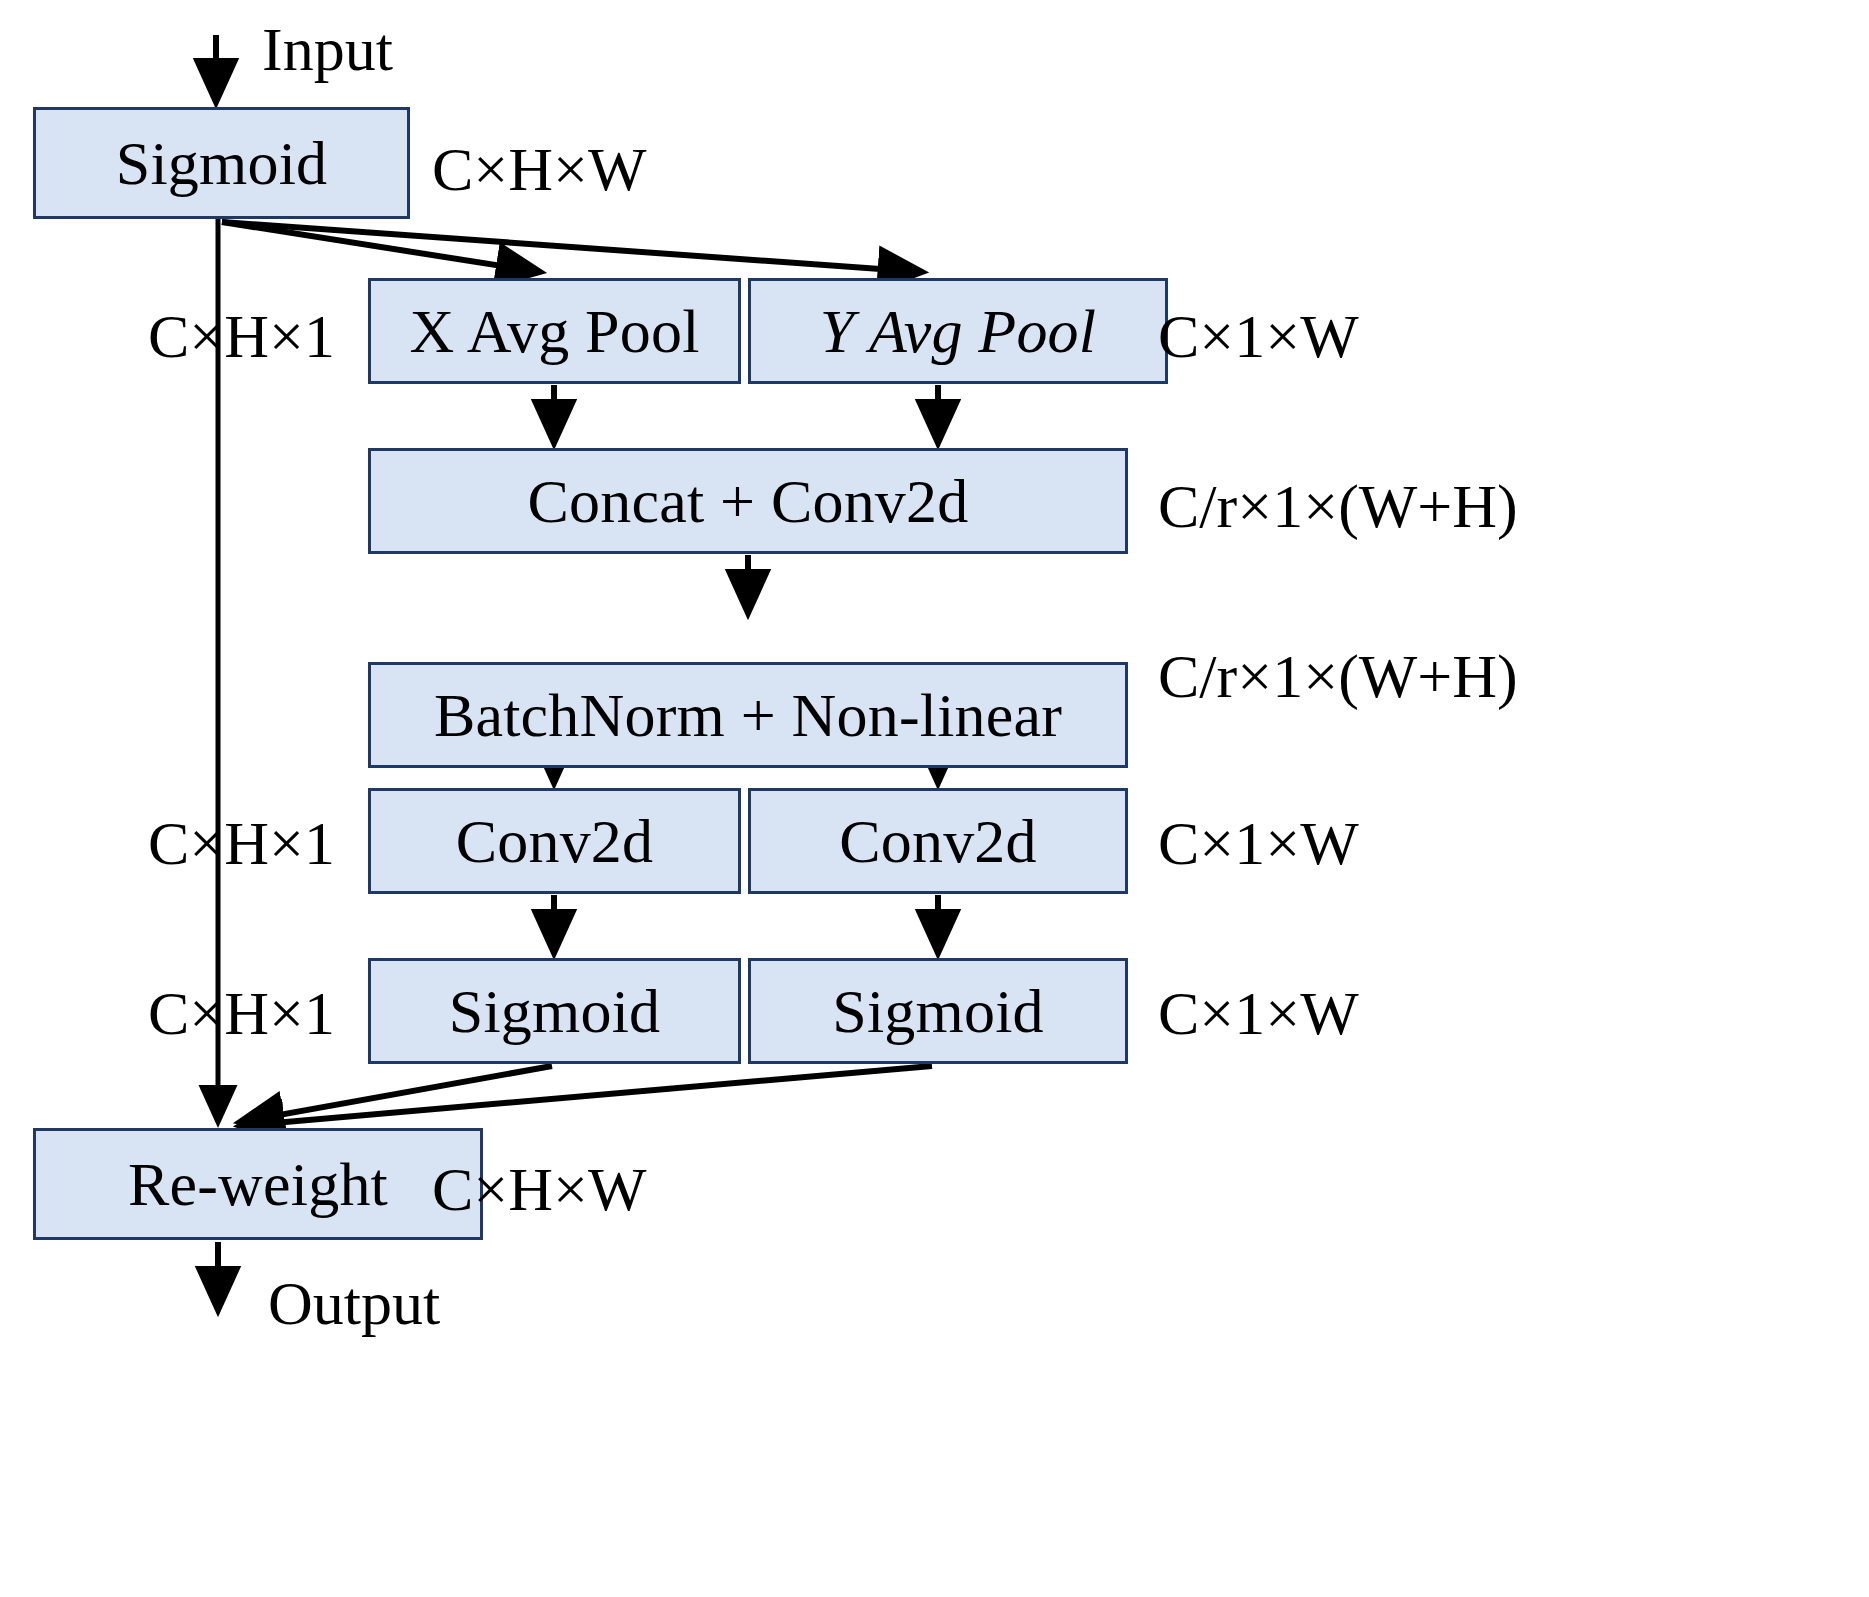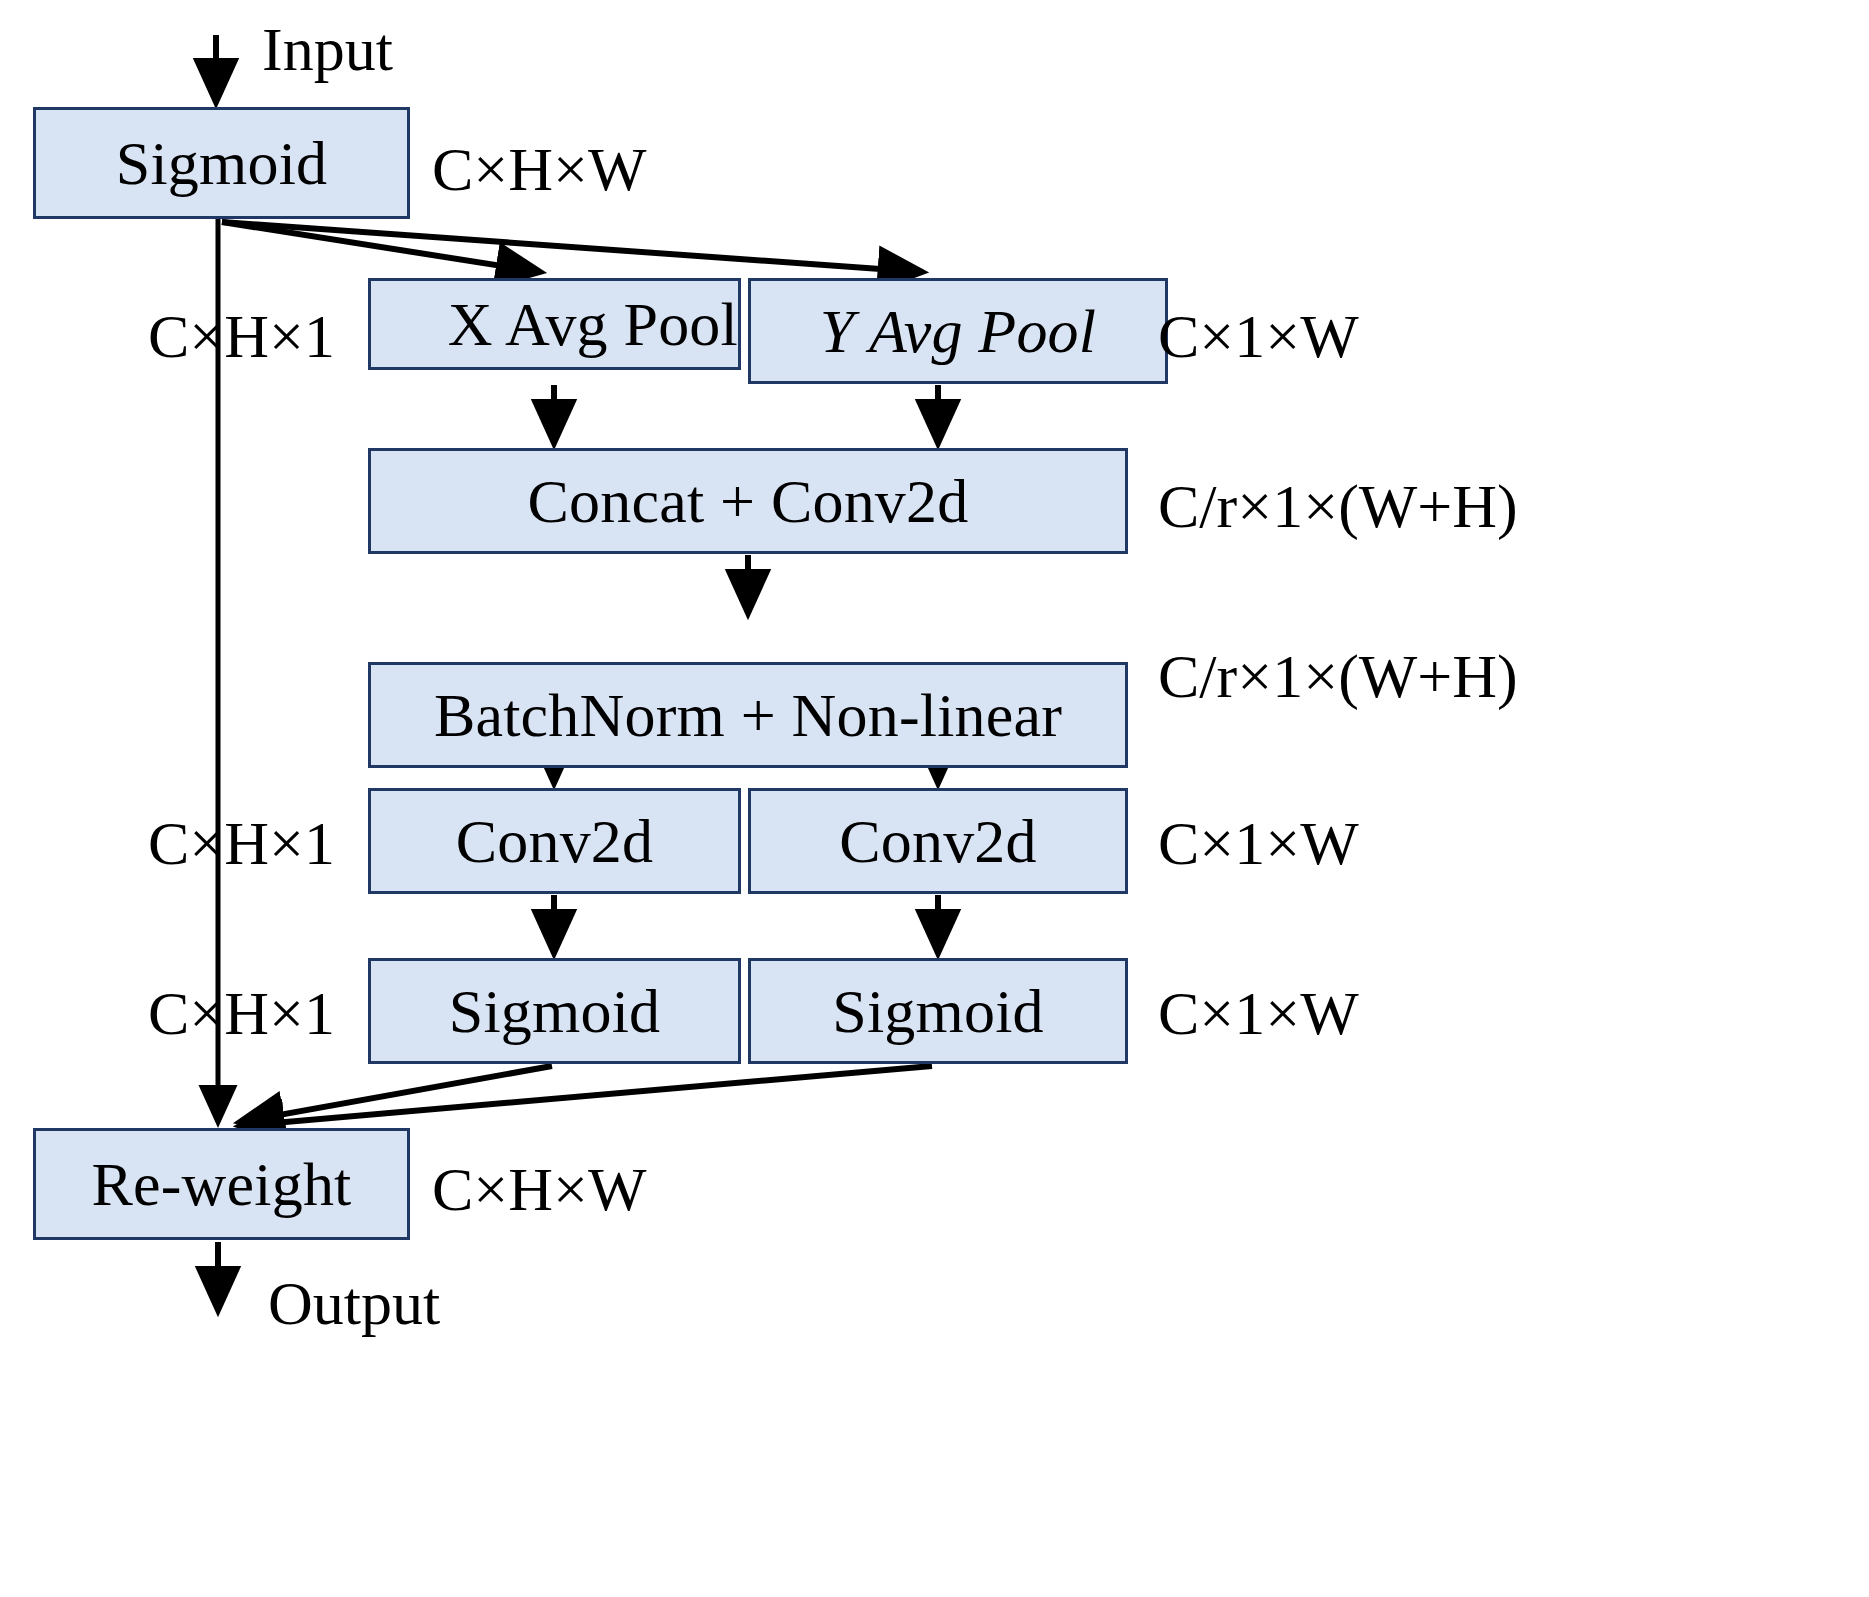--- a/index.html
+++ b/index.html
@@ -16,29 +16,29 @@
     align-items:center;
     justify-content:center;
     color:#000;
     line-height:1;
     white-space:nowrap;
   }
   .node .lbl{font-size:62px;letter-spacing:0.2px;}
 
   
   #n-residual   {left:33px;  top:107px;  width:377px; height:112px;}
-  #n-xpool      {left:368px; top:278px;  width:373px; height:92px;justify-content:flex-end;}
+  #n-xpool      {left:368px; top:278px;  width:373px; height:106px;}
   #n-ypool      {left:748px; top:278px;  width:420px; height:106px;font-style:italic;}
   #n-concat     {left:368px; top:448px;  width:760px; height:106px;justify-content:center;}
   #n-batchnorm  {left:368px; top:618px;  width:760px; height:106px;margin-top:44px;}
   #n-convl      {left:368px; top:788px;  width:373px; height:106px;}
   #n-convr      {left:748px; top:788px;  width:380px; height:106px;}
   #n-sigl       {left:368px; top:958px;  width:373px; height:106px;}
   #n-sigr       {left:748px; top:958px;  width:380px; height:106px;}
-  #n-reweight   {left:33px;  top:1128px; width:377px; height:112px;}
+  #n-reweight   {left:33px;  top:1128px; width:450px; height:112px;}
 
   
   .txt{
     position:absolute;
     color:#000000;
     font-size:62px;
     line-height:1;
     white-space:nowrap;
   }
   .txt.r{  }

